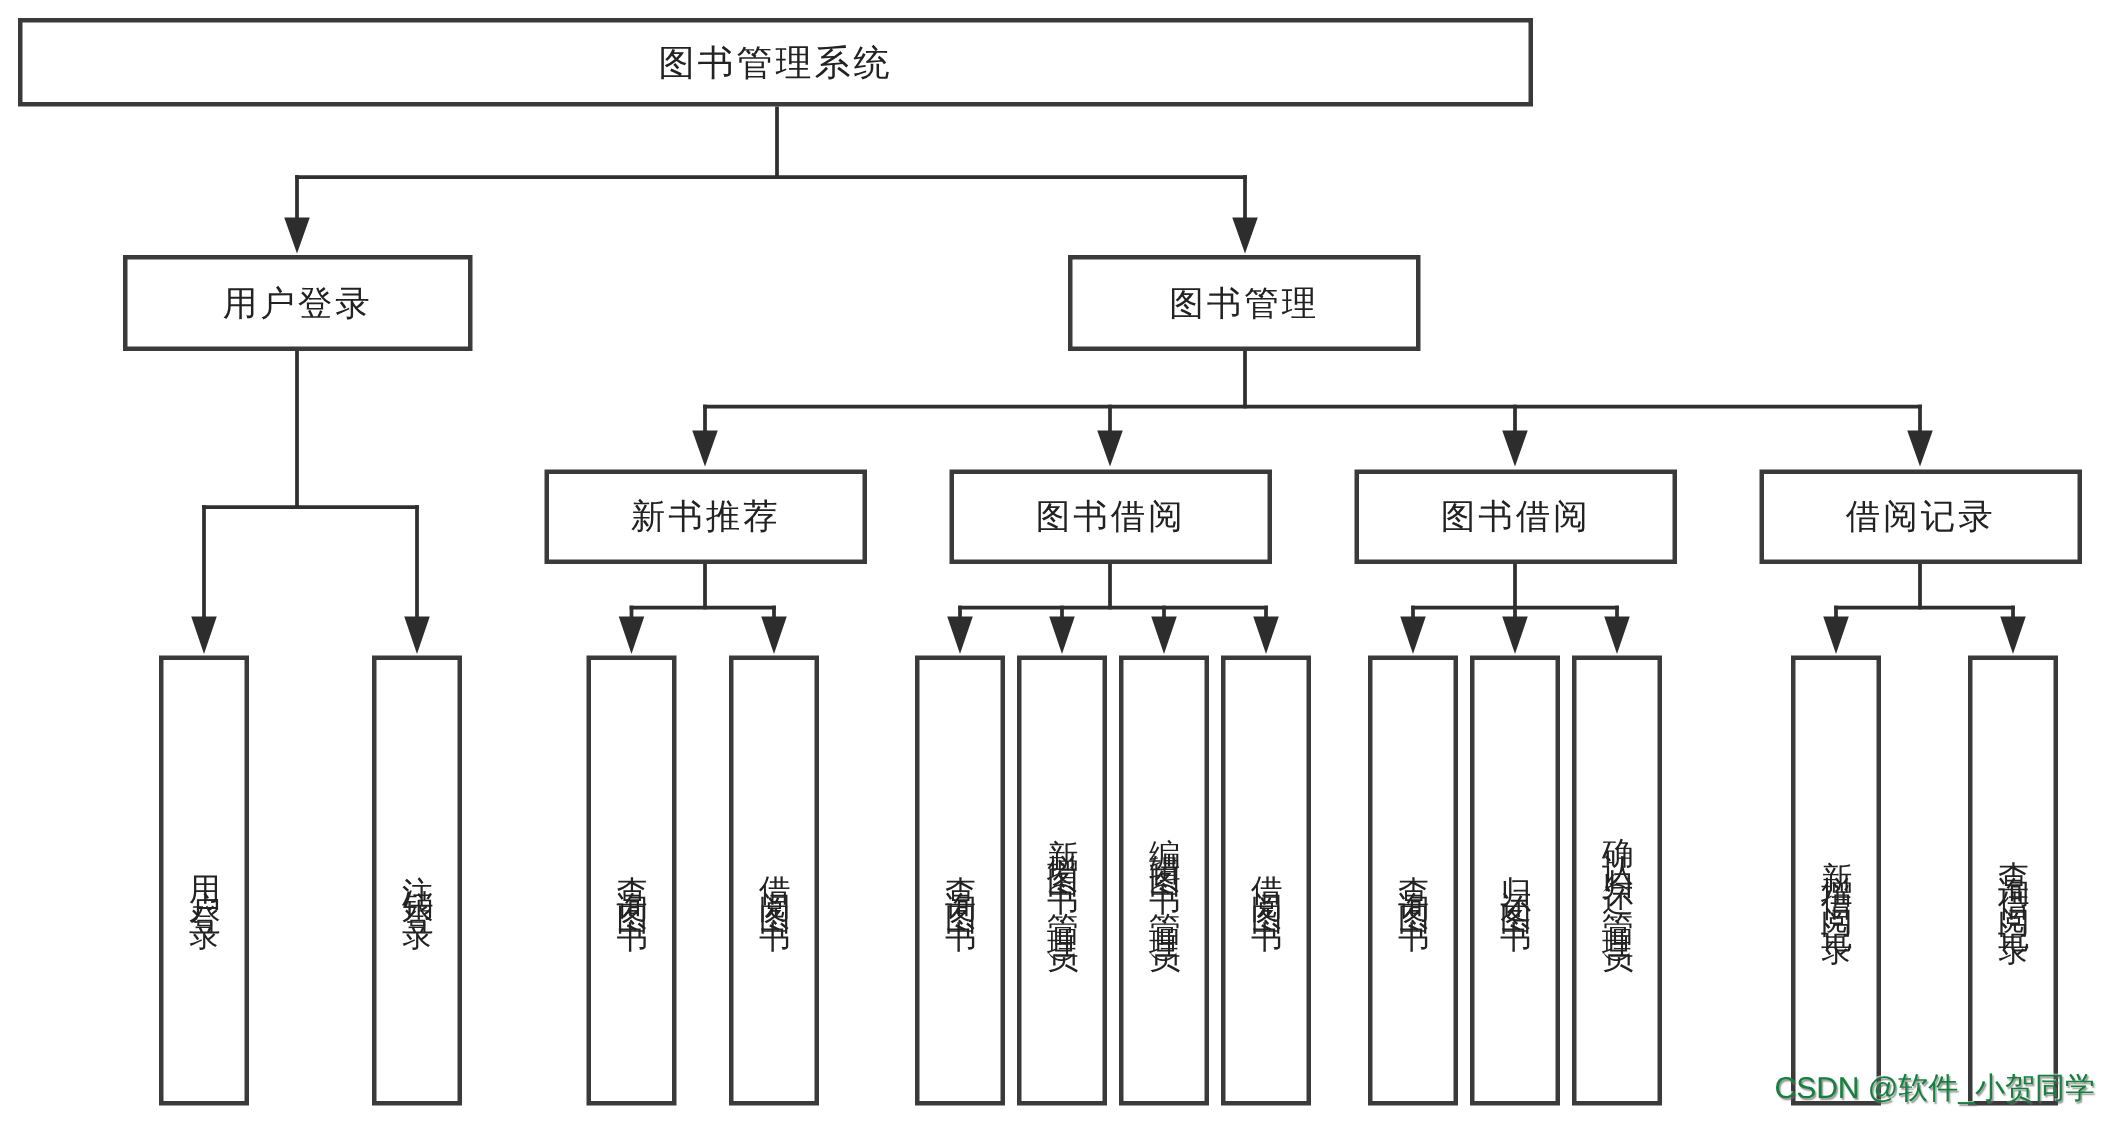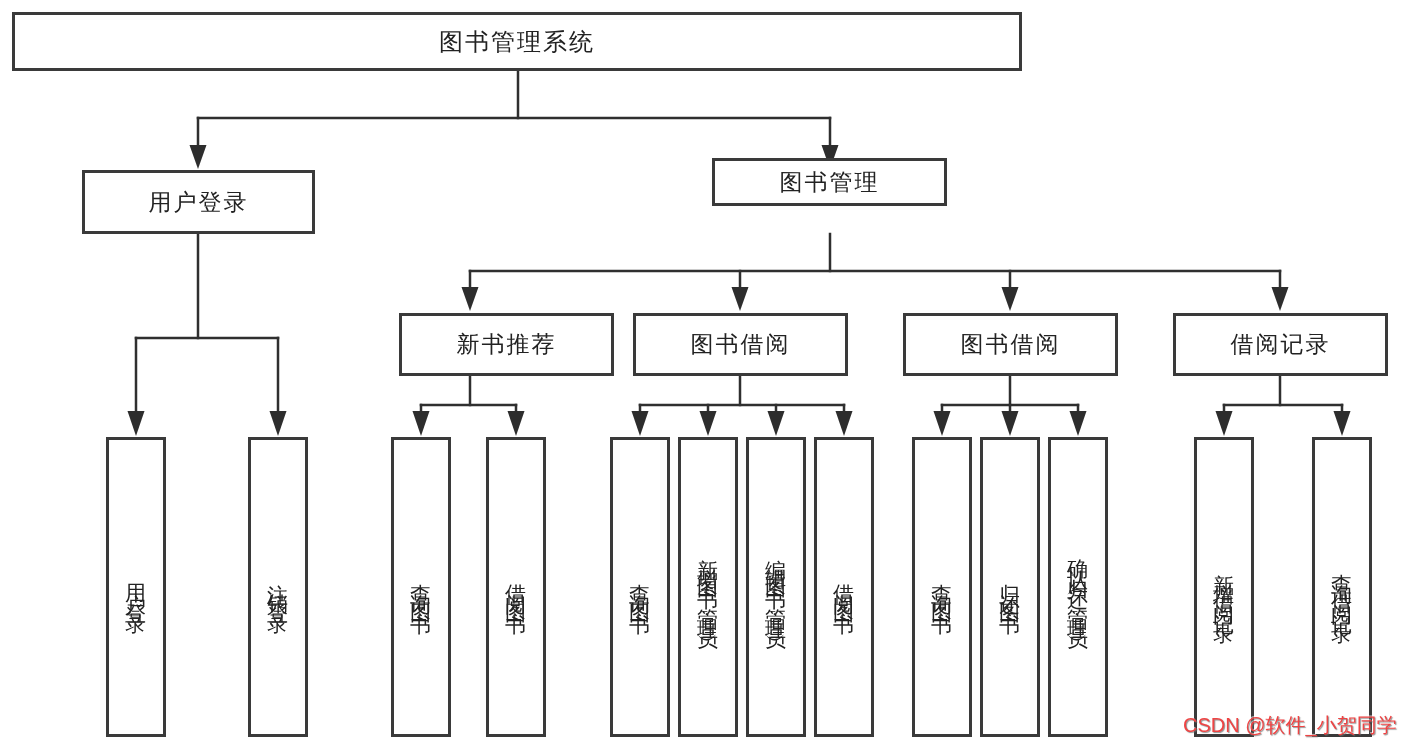--- a/index.html
+++ b/index.html
@@ -31,21 +31,21 @@
     text-orientation:mixed;
     font-size:21px;
     line-height:1.1;
     letter-spacing:10px;
     white-space:nowrap;
   }
   .watermark {
     position:absolute;
     left:1183px; top:712px;
     font-size:20px;
-    color:#ef4444;
+    color:#15803d;
     text-shadow:1px 1px 1px rgba(110,110,110,0.75), -1px -1px 0 rgba(255,255,255,0.6);
     white-space:nowrap;
     z-index:6;
   }
 </style>
 </head>
 <body>
 
 <div class="canvas">
 
@@ -115,25 +115,25 @@
     </g>
   </svg>
 
   <div class="box h-box root-box" style="left:12px; top:12px; width:1010px; height:59px;">
     <span>图书管理系统</span>
   </div>
 
   <div class="box h-box" style="left:82px; top:170px; width:233px; height:64px;">
     <span>用户登录</span>
   </div>
-  <div class="box h-box" style="left:712px; top:158px; width:235px; height:48px;">
+  <div class="box h-box" style="left:712px; top:170px; width:235px; height:64px;">
     <span>图书管理</span>
   </div>
 
-  <div class="box h-box" style="left:363px; top:313px; width:215px; height:63px;margin-left:36px;">
+  <div class="box h-box" style="left:363px; top:313px; width:215px; height:63px;">
     <span>新书推荐</span>
   </div>
   <div class="box h-box" style="left:633px; top:313px; width:215px; height:63px;align-items:center;">
     <span>图书借阅</span>
   </div>
   <div class="box h-box" style="left:903px; top:313px; width:215px; height:63px;">
     <span>图书借阅</span>
   </div>
   <div class="box h-box" style="left:1173px; top:313px; width:215px; height:63px;">
     <span>借阅记录</span>

